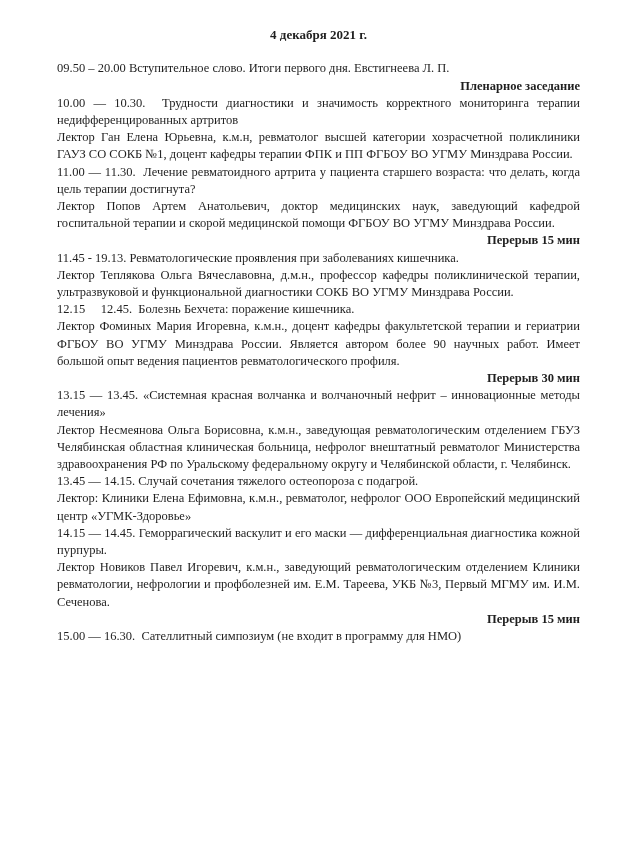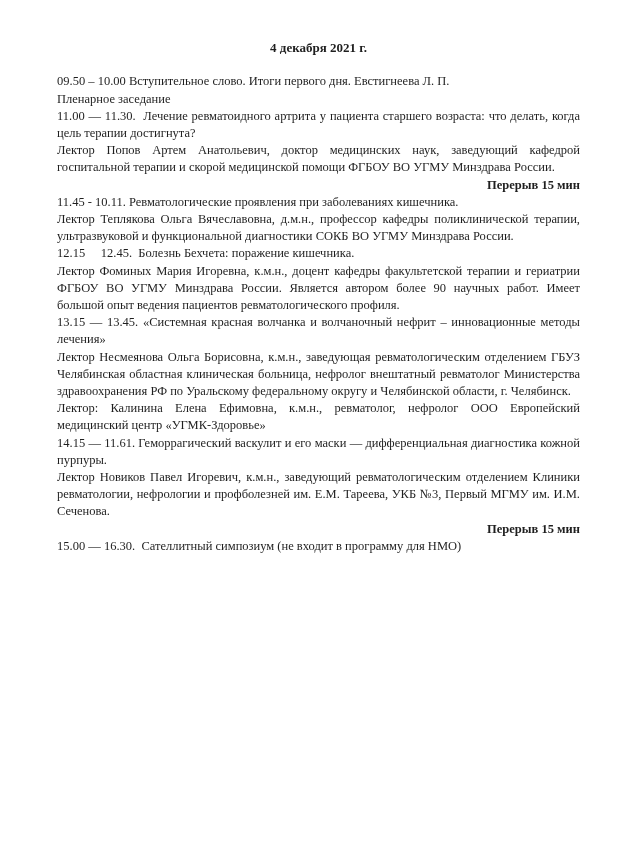--- a/index.html
+++ b/index.html
@@ -12,64 +12,68 @@
     width: 635px;
     height: 842px;
     font-family: "Liberation Serif", "DejaVu Serif", serif;
     color: #1f1f1f;
     overflow: hidden;
   }
   .page {
     box-sizing: border-box;
     width: 635px;
     height: 842px;
-    padding: 39px 55px 30px 57px;
+    padding: 26px 55px 30px 57px;
     background: #ffffff;
   }
   .doc-title {
     margin: 0;
     font-size: 13px;
     line-height: 17.2px;
     font-weight: bold;
     text-align: center;
   }
   .spacer-line {
     height: 17.2px;
   }
   p.line {
     margin: 0;
     font-size: 12.5px;
     line-height: 17.2px;
     text-align: justify;
   }
   p.center-bold {
-    font-weight: normal;
-    text-align: left;
+    font-weight: bold;
+    text-align: right;
   }
   p.left-bold {
     font-weight: bold;
     text-align: right;
   }
 </style>
 </head>
 <body>
 
 <div class="page">
   <h1 class="doc-title">4 декабря 2021 г.</h1>
   <div class="spacer-line"></div>
 
-  <p class="line">09.50 – 10.00 Вступительное слово. Итоги первого дня. Евстигнеева Л. П.</p>
+  <p class="line">09.50 – 20.00 Вступительное слово. Итоги первого дня. Евстигнеева Л. П.</p>
   <p class="line center-bold">Пленарное заседание</p>
+  <p class="line">10.00 — 10.30.&nbsp; Трудности диагностики и значимость корректного мониторинга терапии недифференцированных артритов</p>
+  <p class="line">Лектор Ган Елена Юрьевна, к.м.н, ревматолог высшей категории хозрасчетной поликлиники ГАУЗ СО СОКБ №1, доцент кафедры терапии ФПК и ПП ФГБОУ ВО УГМУ Минздрава России.</p>
   <p class="line">11.00 — 11.30.&nbsp; Лечение ревматоидного артрита у пациента старшего возраста: что делать, когда цель терапии достигнута?</p>
   <p class="line">Лектор Попов Артем Анатольевич, доктор медицинских наук, заведующий кафедрой госпитальной терапии и скорой медицинской помощи ФГБОУ ВО УГМУ Минздрава России.</p>
   <p class="line left-bold">Перерыв 15 мин</p>
-  <p class="line">11.45 - 10.11. Ревматологические проявления при заболеваниях кишечника.</p>
+  <p class="line">11.45 - 19.13. Ревматологические проявления при заболеваниях кишечника.</p>
   <p class="line">Лектор Теплякова Ольга Вячеславовна, д.м.н., профессор кафедры поликлинической терапии, ультразвуковой и функциональной диагностики СОКБ ВО УГМУ Минздрава России.</p>
   <p class="line">12.15 &nbsp;&nbsp;&nbsp; 12.45.&nbsp; Болезнь Бехчета: поражение кишечника.</p>
   <p class="line">Лектор Фоминых Мария Игоревна, к.м.н., доцент кафедры факультетской терапии и гериатрии ФГБОУ ВО УГМУ Минздрава России. Является автором более 90 научных работ. Имеет большой опыт ведения пациентов ревматологического профиля.</p>
+  <p class="line left-bold">Перерыв 30 мин</p>
   <p class="line">13.15 — 13.45. «Системная красная волчанка и волчаночный нефрит – инновационные методы лечения»</p>
   <p class="line">Лектор Несмеянова Ольга Борисовна, к.м.н., заведующая ревматологическим отделением ГБУЗ Челябинская областная клиническая больница, нефролог внештатный ревматолог Министерства здравоохранения РФ по Уральскому федеральному округу и Челябинской области, г. Челябинск.</p>
-  <p class="line">Лектор: Калинина Елена Ефимовна, к.м.н., ревматолог, нефролог ООО Европейский медицинский центр «УГМК-Здоровье»</p>
-  <p class="line">14.15 — 11.61. Геморрагический васкулит и его маски — дифференциальная диагностика кожной пурпуры.</p>
+  <p class="line">13.45 — 14.15. Случай сочетания тяжелого остеопороза с подагрой.</p>
+  <p class="line">Лектор: Клиники Елена Ефимовна, к.м.н., ревматолог, нефролог ООО Европейский медицинский центр «УГМК-Здоровье»</p>
+  <p class="line">14.15 — 14.45. Геморрагический васкулит и его маски — дифференциальная диагностика кожной пурпуры.</p>
   <p class="line">Лектор Новиков Павел Игоревич, к.м.н., заведующий ревматологическим отделением Клиники ревматологии, нефрологии и профболезней им. Е.М. Тареева, УКБ №3, Первый МГМУ им. И.М. Сеченова.</p>
   <p class="line left-bold">Перерыв 15 мин</p>
   <p class="line">15.00 — 16.30.&nbsp; Сателлитный симпозиум (не входит в программу для НМО)</p>
 </div>
 
 </body></html>

